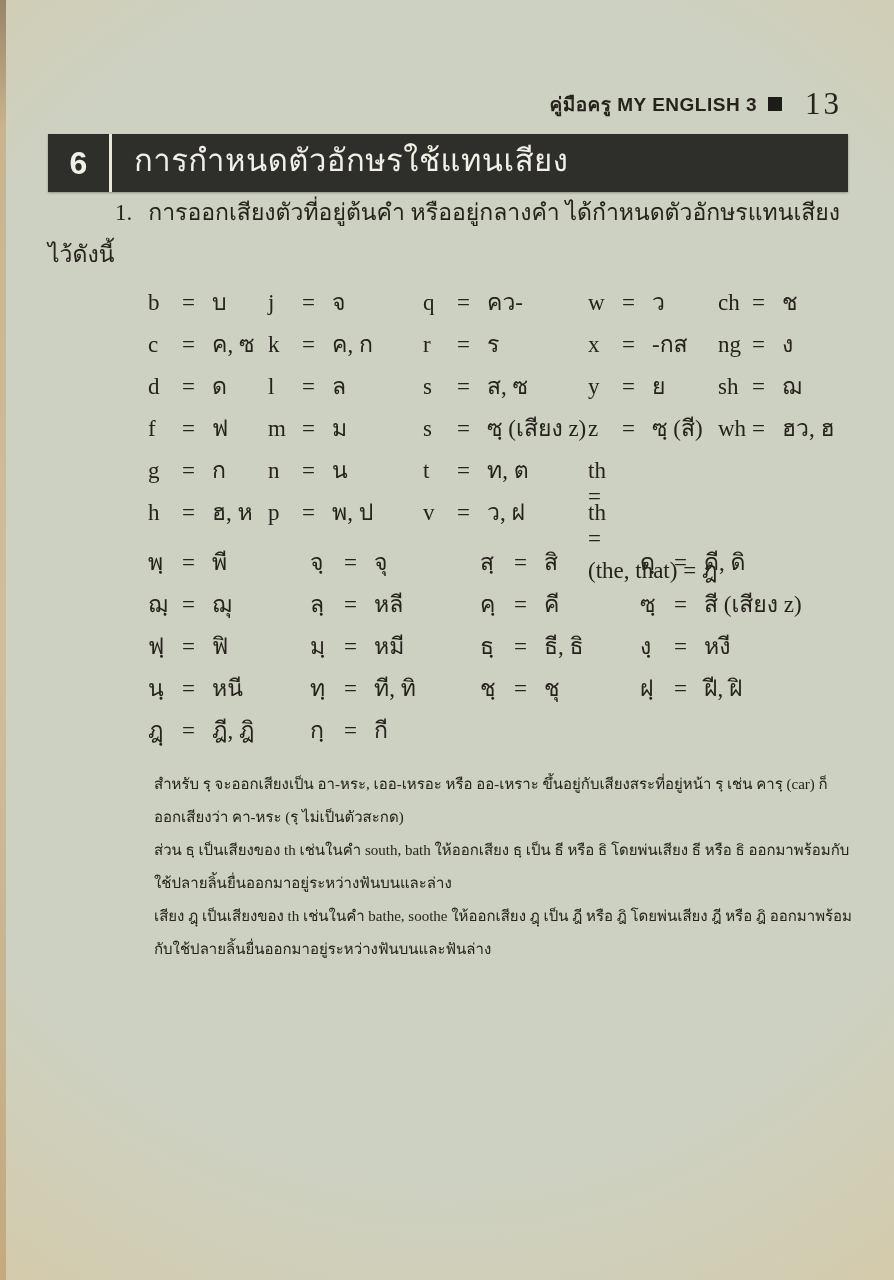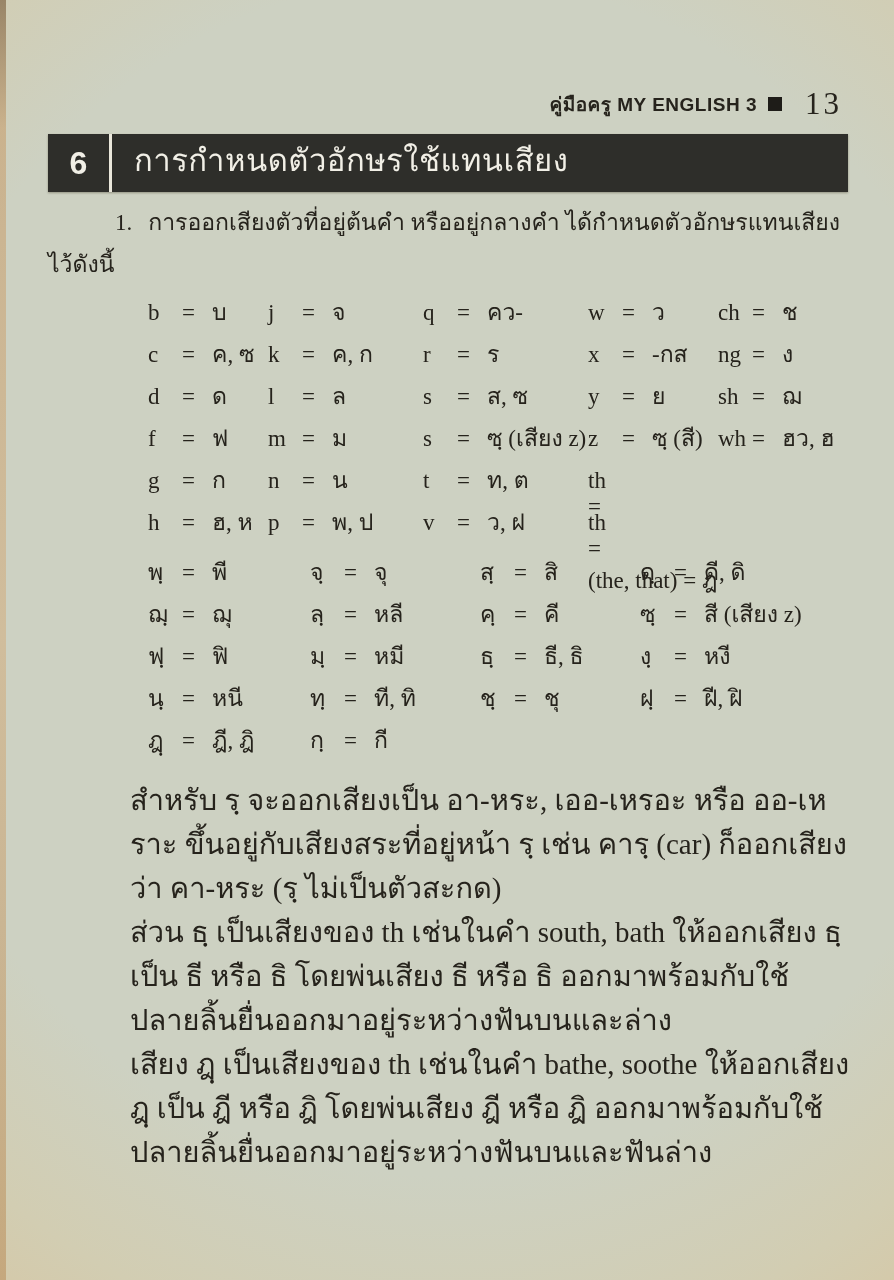--- a/index.html
+++ b/index.html
@@ -74,41 +74,41 @@
 
   
   .para{
     font-size:23px;line-height:45px;
     margin-top:24px;margin-right:2px;
     text-indent:82px;
     overflow-wrap:break-word;
   }
   .item-para{
     font-size:23px;line-height:42px;
-    margin-top:10px;
     text-indent:67px;
   }
   .item-number{font-weight:bold;margin-right:16px;font-weight:normal;}
 
   
   .sound-table{margin-left:100px;margin-top:8px;}
   .sound-row{display:grid;align-items:baseline;}
   .t1 .sound-row{grid-template-columns:120px 155px 165px 130px 1fr;height:42px;}
   .t2 .sound-row{grid-template-columns:162px 170px 160px 1fr;height:42px;}
   .sound-cell{display:flex;align-items:baseline;font-size:23px;white-space:nowrap;}
   .sound-cell.span2{grid-column:span 2;flex-direction:column;}
   .sound-key{display:inline-block;min-width:34px;}
   .sound-eq{display:inline-block;min-width:30px;text-align:left;}
   .sound-val{display:inline-block;}
 
   
   .notes{margin-left:82px;margin-top:14px;margin-right:0;}
   .note{
-    font-size:29px;line-height:44px;
+    font-size:15px;line-height:33px;
     overflow-wrap:break-word;
+    margin-left:24px;
   }
 </style>
 </head>
 <body>
 
 <div class="scan-edge"></div>
 
 <div class="page">
 
   <div class="running-head">

